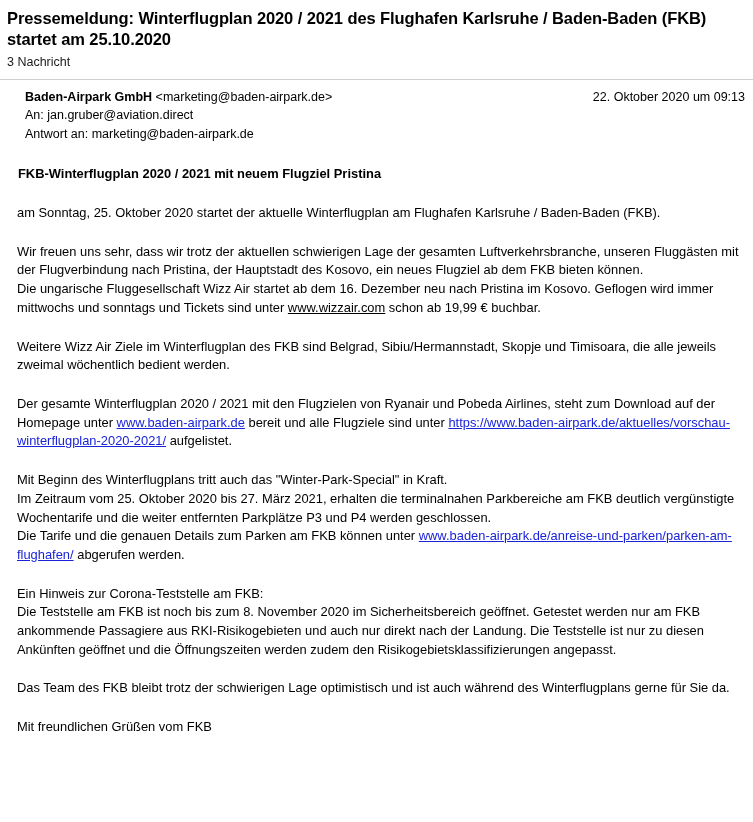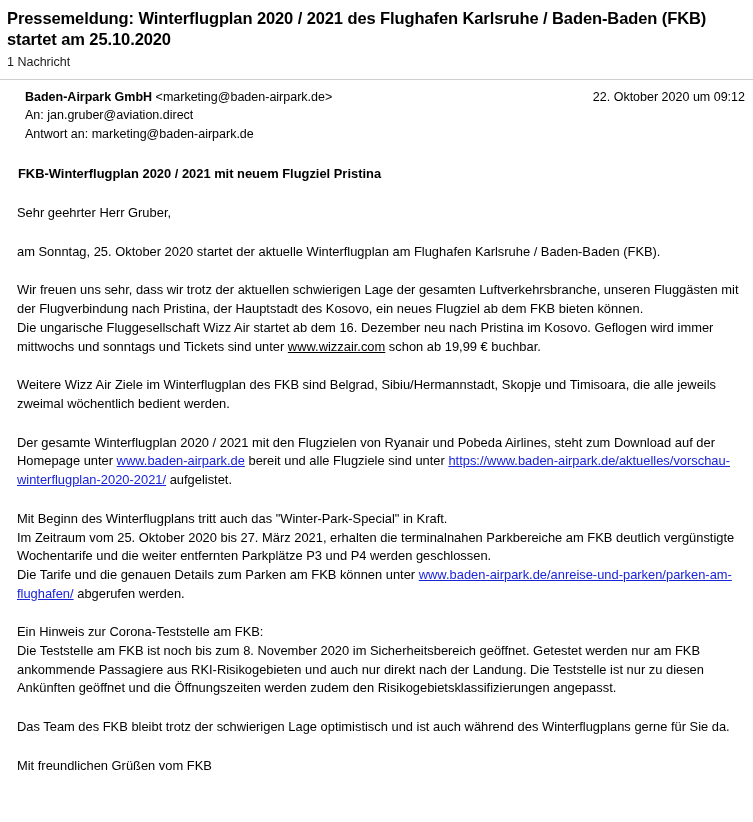--- a/index.html
+++ b/index.html
@@ -112,39 +112,38 @@
     color: #000000;
   }
 </style>
 </head>
 <body>
 
 <div class="message-window">
 
   <div class="conversation-header">
     <h1 class="subject-title">Pressemeldung: Winterflugplan 2020 / 2021 des Flughafen Karlsruhe / Baden-Baden (FKB) startet am 25.10.2020</h1>
-    <div class="message-count">1 Nachricht</div>
+    <div class="message-count">3 Nachricht</div>
   </div>
 
   <div class="header-rule"></div>
 
   <div class="envelope">
     <div class="envelope-line">
       <span class="sender-name">Baden-Airpark GmbH</span><span>&nbsp;</span><span class="sender-address">&lt;marketing@baden-airpark.de&gt;</span>
     </div>
     <div class="envelope-line">An: jan.gruber@aviation.direct</div>
     <div class="envelope-line">Antwort an: marketing@baden-airpark.de</div>
-    <div class="message-date">22. Oktober 2020 um 09:12</div>
+    <div class="message-date">22. Oktober 2020 um 09:13</div>
   </div>
 
   <div class="message-body">
 
     <div class="body-heading">FKB-Winterflugplan 2020 / 2021 mit neuem Flugziel Pristina</div>
 
-    <div class="body-par">Sehr geehrter Herr Gruber,</div>
 
     <div class="body-par">am Sonntag, 25. Oktober 2020 startet der aktuelle Winterflugplan am Flughafen Karlsruhe / Baden-Baden (FKB).</div>
 
     <div class="body-par">
       <span class="ln">Wir freuen uns sehr, dass wir trotz der aktuellen schwierigen Lage der gesamten Luftverkehrsbranche, unseren Fluggästen mit der Flugverbindung nach Pristina, der Hauptstadt des Kosovo, ein neues Flugziel ab dem FKB bieten können.</span>
       <span><span>Die ungarische Fluggesellschaft Wizz Air startet ab dem 16. Dezember neu nach Pristina im Kosovo. Geflogen wird immer mittwochs und sonntags und Tickets sind unter </span><a class="link link-plain" href="#">www.wizzair.com</a><span> schon ab 19,99 € buchbar.</span>
       </span>
     </div>
 
     <div class="body-par">Weitere Wizz Air Ziele im Winterflugplan des FKB sind Belgrad, Sibiu/Hermannstadt, Skopje und Timisoara, die alle jeweils zweimal wöchentlich bedient werden.</div>

